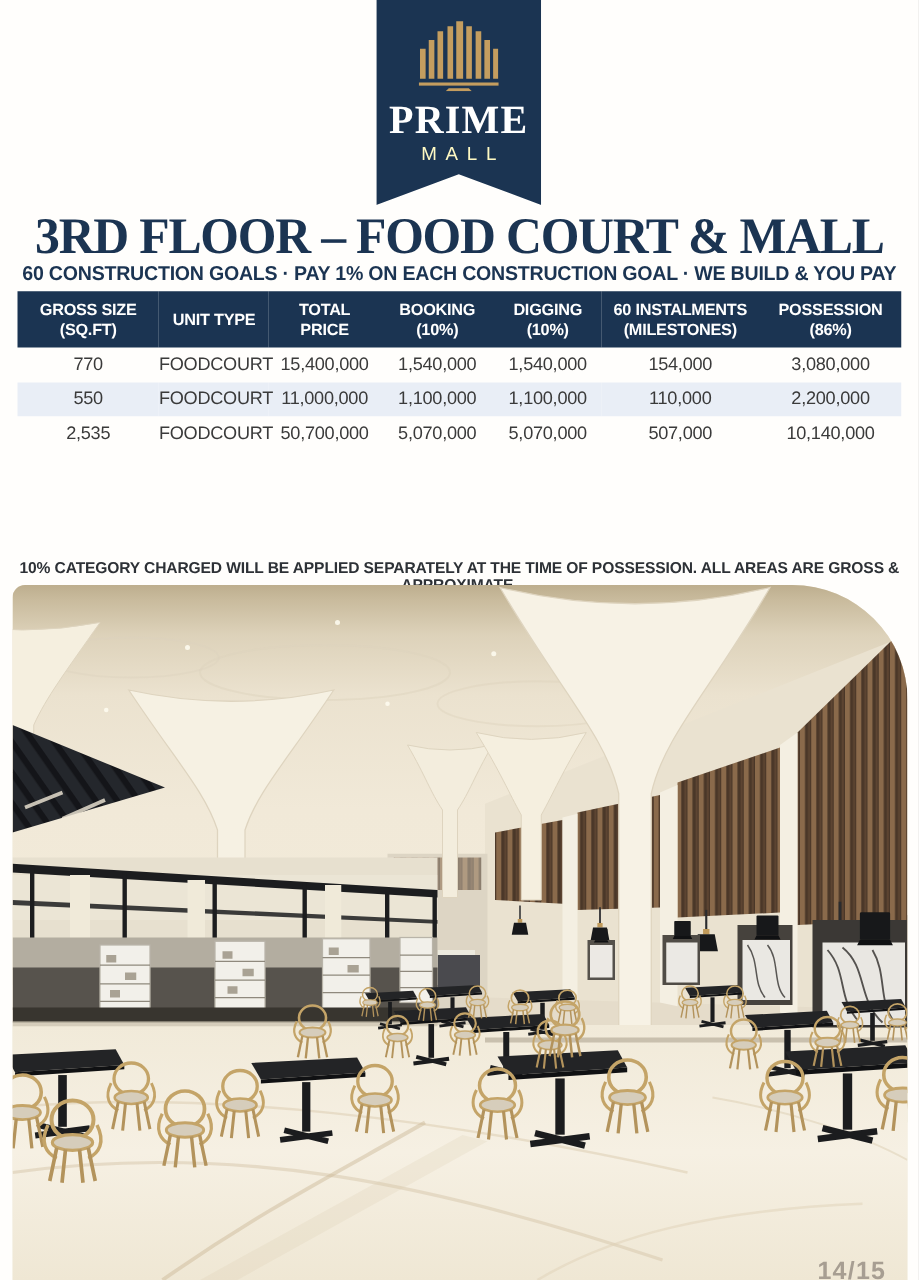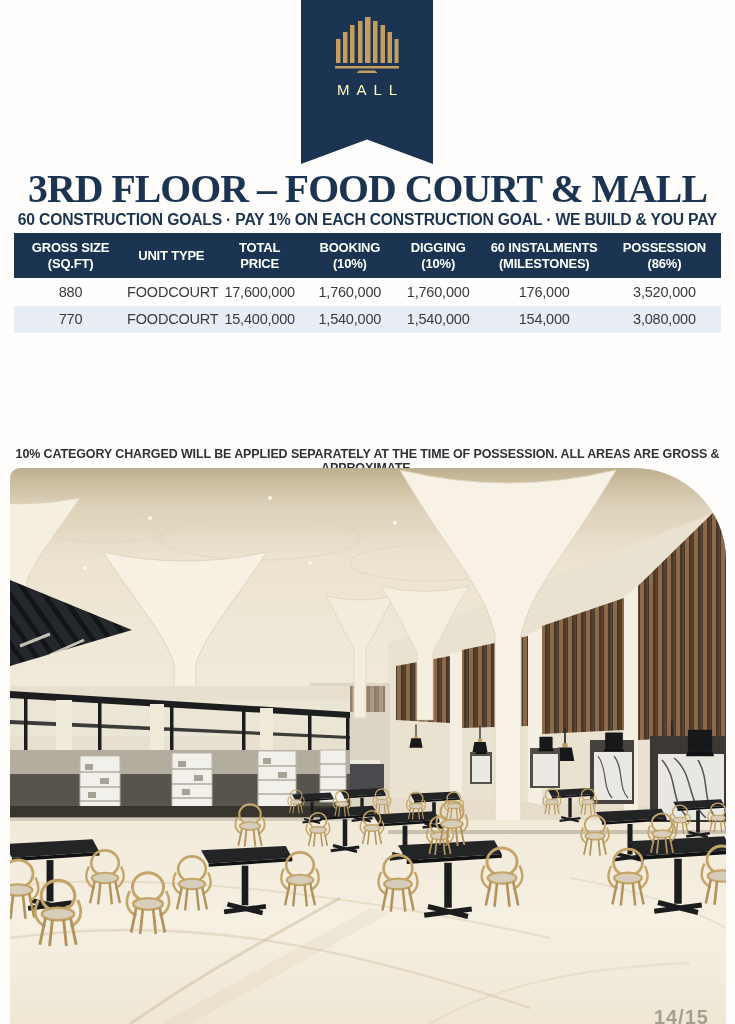--- a/index.html
+++ b/index.html
@@ -57,20 +57,21 @@
         <rect x="23" y="6" width="4.5" height="42"></rect>
         <rect x="30" y="2" width="5.5" height="46"></rect>
         <rect x="38" y="6" width="4.5" height="42"></rect>
         <rect x="45.5" y="10" width="4.5" height="38"></rect>
         <rect x="52.5" y="17" width="4.5" height="31"></rect>
         <rect x="59.5" y="24" width="4" height="24"></rect>
         <rect x="0" y="51" width="64" height="2.5"></rect>
         <polygon points="24,55.5 40,55.5 42.5,58 21.5,58"></polygon>
       </g>
     </svg>
+    <div class="brand-name">PRIME</div>
     <div class="brand-sub">MALL</div>
   </div>
 
   <div class="title">3RD FLOOR – FOOD COURT &amp; MALL</div>
   <div class="subtitle">60 CONSTRUCTION GOALS · PAY 1% ON EACH CONSTRUCTION GOAL · WE BUILD &amp; YOU PAY</div>
 
   <table class="price-table">
     <colgroup>
       <col style="width:16%">
         <col style="width:12.5%">
@@ -106,36 +107,45 @@
             <div class="hl">(MILESTONES)</div>
           </th>
         <th>
             <div class="hl">POSSESSION</div>
             <div class="hl">(86%)</div>
           </th>
       </tr>
     </thead>
     <tbody>
       <tr>
-        <td>880</td>
-        <td>FOODCOURT</td>
-        <td>17,600,000</td>
-        <td>1,760,000</td>
-        <td>1,760,000</td>
-        <td>176,000</td>
-        <td>3,520,000</td>
-      </tr>
-      <tr>
         <td>770</td>
         <td>FOODCOURT</td>
         <td>15,400,000</td>
         <td>1,540,000</td>
         <td>1,540,000</td>
         <td>154,000</td>
         <td>3,080,000</td>
+      </tr>
+      <tr>
+        <td>550</td>
+        <td>FOODCOURT</td>
+        <td>11,000,000</td>
+        <td>1,100,000</td>
+        <td>1,100,000</td>
+        <td>110,000</td>
+        <td>2,200,000</td>
+      </tr>
+      <tr>
+        <td>2,535</td>
+        <td>FOODCOURT</td>
+        <td>50,700,000</td>
+        <td>5,070,000</td>
+        <td>5,070,000</td>
+        <td>507,000</td>
+        <td>10,140,000</td>
       </tr>
     </tbody>
   </table>
 
   <div class="note">10% CATEGORY CHARGED WILL BE APPLIED SEPARATELY AT THE TIME OF POSSESSION. ALL AREAS ARE GROSS &amp; APPROXIMATE.</div>
 
   <div class="photo">
     <svg viewBox="0 0 716 556" preserveAspectRatio="none">
       <defs>
         <linearGradient id="ceilG" x1="0" y1="0" x2="0" y2="1">

